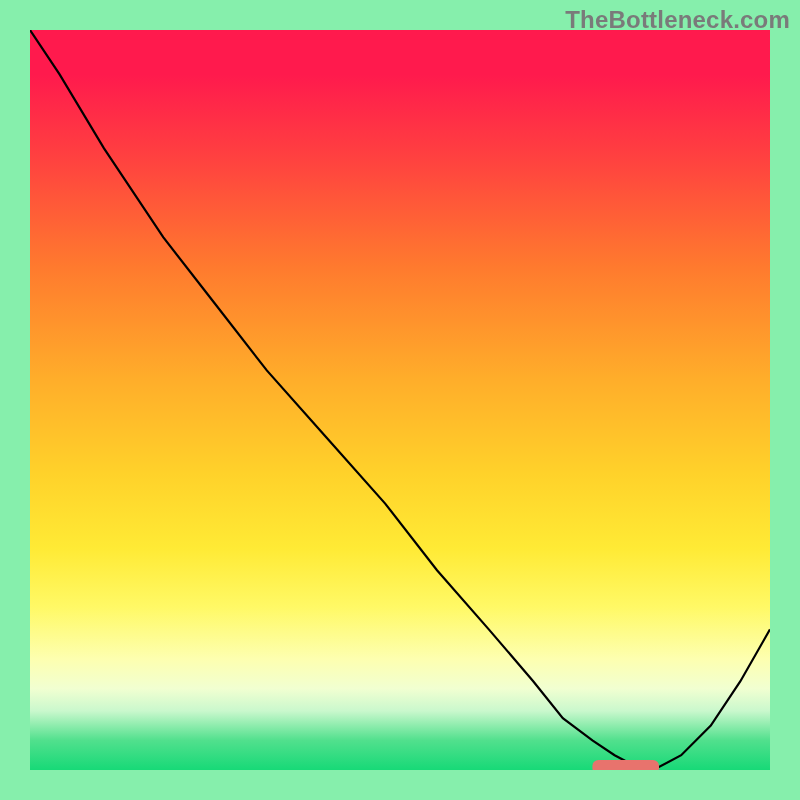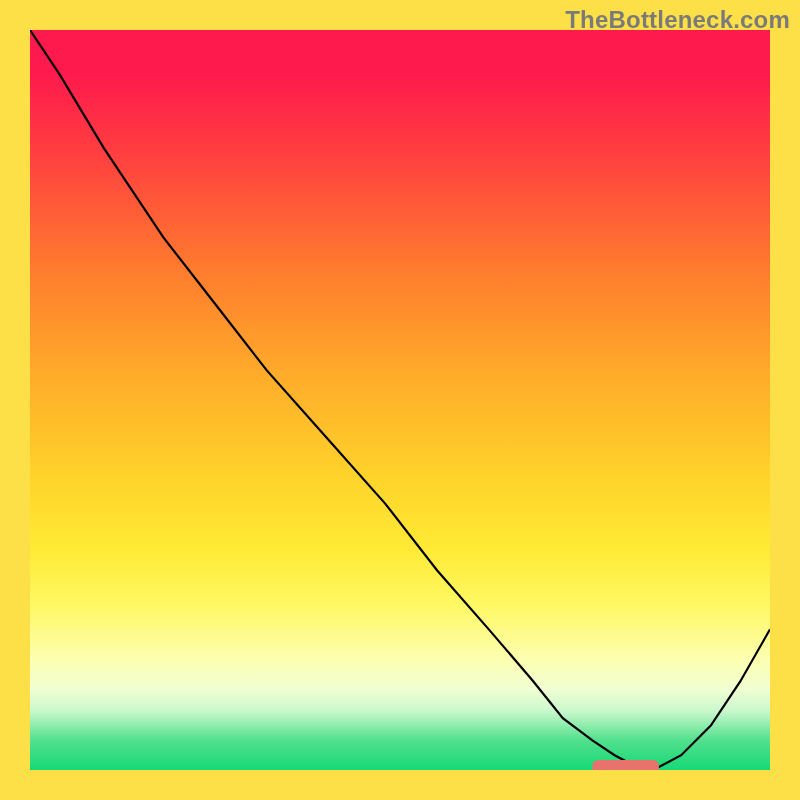--- a/index.html
+++ b/index.html
@@ -1,17 +1,17 @@
 <!DOCTYPE html>
 <html><head>
 <meta charset="utf-8">
 <style>
   * { margin: 0; padding: 0; box-sizing: border-box; }
   html, body { width: 800px; height: 800px; overflow: hidden; background: #000; }
-  .wrap { position: relative; width: 800px; height: 800px; background: #fde047; }
+  .wrap { position: relative; width: 800px; height: 800px; background: #86efac; }
   .watermark {
     position: absolute;
     top: 6px; right: 10px;
     color: #7a7a7a;
     font-family: Arial, Helvetica, sans-serif;
     font-size: 24px;
     font-weight: 600;
     letter-spacing: 0.2px;
   }
   .plot {

